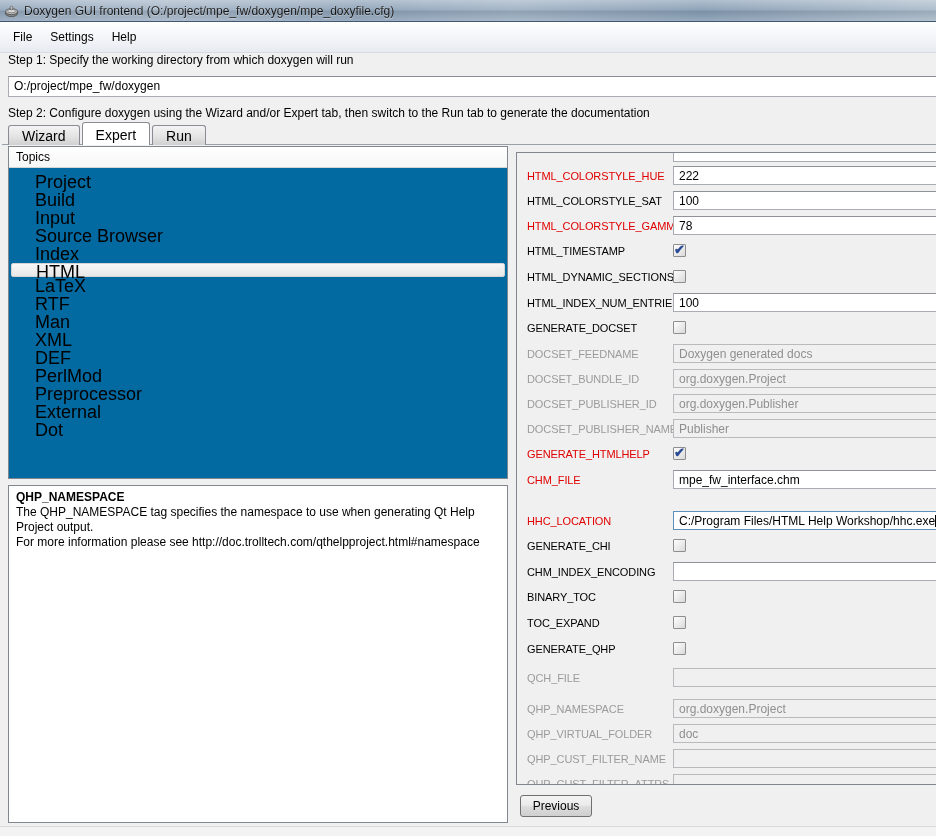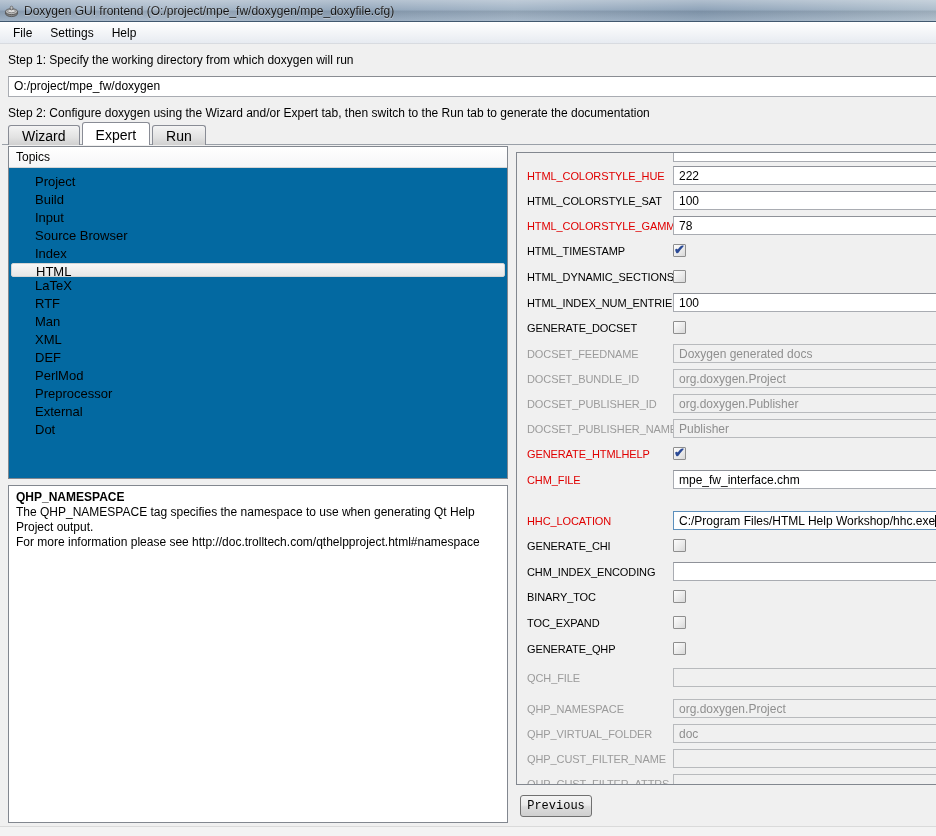--- a/index.html
+++ b/index.html
@@ -8,21 +8,21 @@
 
   
   .titlebar { position:absolute; left:0; top:0; width:936px; height:22px;
     background:linear-gradient(90deg,#93a7bc 0%,#a3b4c6 18%,#8ca1b7 38%,#9db0c3 55%,#879db4 75%,#a9bac9 100%);
     border-bottom:1px solid #41586f; display:flex; align-items:center; padding-left:4px; }
   .titlebar .glass { position:absolute; inset:0; background:linear-gradient(180deg,rgba(255,255,255,.35),rgba(255,255,255,.08) 45%,rgba(0,0,0,.08) 55%,rgba(255,255,255,.12)); pointer-events:none; }
   .app-icon { width:15px; height:15px; margin-right:5px; flex:0 0 auto; }
   .title-text { font-size:12px; color:#101010; white-space:nowrap; text-shadow:0 1px 1px rgba(255,255,255,.5); }
 
   
-  .menubar { position:absolute; left:0; top:22px; width:936px; height:22px;
+  .menubar { position:absolute; left:0; top:22px; width:936px; height:31px;
     background:linear-gradient(180deg,#ffffff,#f2f4f7 55%,#e7ebf1); border-bottom:1px solid #d8dbe0;
     display:flex; align-items:center; padding-left:4px; }
   .menu-item { padding:3px 9px; cursor:default; }
 
   
   .step-label { position:absolute; left:8px; white-space:nowrap; }
   #step1-label { top:53px; }
   #step2-label { top:106px; }
   .dir-input { position:absolute; left:8px; top:76px; width:932px; height:21px;
     background:#fff; border:1px solid #a9acb2; border-top-color:#898c92; padding:2px 5px; font-size:12px;
@@ -35,21 +35,21 @@
     border-bottom:none; border-radius:3px 3px 0 0; cursor:default; }
   .tab.active { height:23px; background:#fff; padding-top:4px; position:relative; z-index:4; }
   .pane-line { position:absolute; left:2px; top:144px; width:934px; border-top:1px solid #9aa0a8; }
 
   
   .topics-frame { position:absolute; left:8px; top:146px; width:500px; height:333px;
     background:#0369a1; border:1px solid #82878f; }
   .topics-header { height:21px; background:linear-gradient(180deg,#ffffff,#f5f6f7); border-bottom:1px solid #d5d5d5;
     padding:3px 0 0 7px; font-size:12px; }
   .topics-list { padding-top:5px; }
-  .topic-item { height:18px; line-height:18px; padding-left:26px; font-size:13px; cursor:default; white-space:nowrap; }
+  .topic-item { height:18px; line-height:18px; padding-left:26px; font-size:18px; cursor:default; white-space:nowrap; }
   .topic-item.selected { margin:0 2px; padding-left:24px; background:linear-gradient(180deg,#f7f7f7,#e7e7e7);
     border:1px solid #d4d4d4; border-radius:2px; height:14px; line-height:16px; }
 
   .help-frame { position:absolute; left:8px; top:485px; width:500px; height:338px;
     background:#fff; border:1px solid #82878f; padding:4px 7px; line-height:15px; }
   .help-title { font-weight:bold; font-size:12px; }
   .help-line { font-size:12px; }
 
   
   .settings-frame { position:absolute; left:516px; top:152px; width:424px; height:633px;
@@ -69,21 +69,21 @@
   .text-input.focused { border-color:#5c8fbc; }
   .caret { display:inline-block; width:1px; height:12px; background:#000; vertical-align:-2px; }
   .checkbox { width:13px; height:13px; border:1px solid #8e8e8e; border-radius:1px;
     background:linear-gradient(135deg,#fdfdfd,#e9e9e9 60%,#d8d8d8); position:relative; flex:0 0 13px; margin:3px 0; }
   .checkbox .mark { display:none; position:absolute; left:0px; top:-3px; font-size:13px; font-weight:bold; color:#2b4a96; }
   .checkbox.checked .mark { display:block; }
 
   
   .prev-button { position:absolute; left:520px; top:795px; width:72px; height:22px;
     background:linear-gradient(180deg,#f4f4f4,#ebebeb 45%,#dcdcdc 55%,#cfcfcf); border:1px solid #707070;
-    border-radius:3px; font-size:12px; font-family:Liberation Mono, monospace; text-align:center; padding-top:3px; cursor:default; }
+    border-radius:3px; font-size:12px; font-family:Liberation Sans, sans-serif; text-align:center; padding-top:3px; cursor:default; }
   .bottom-strip { position:absolute; left:0; top:826px; width:936px; height:10px;
     background:#f3f3f3; border-top:1px solid #dadada; }
 </style>
 </head>
 <body>
 
 <div class="titlebar">
   <div class="glass"></div>
   <svg class="app-icon" viewBox="0 0 16 16">
     <ellipse cx="8" cy="11" rx="6.5" ry="3.5" fill="#8a8a8a" stroke="#3c3c3c" stroke-width="0.8"></ellipse>

